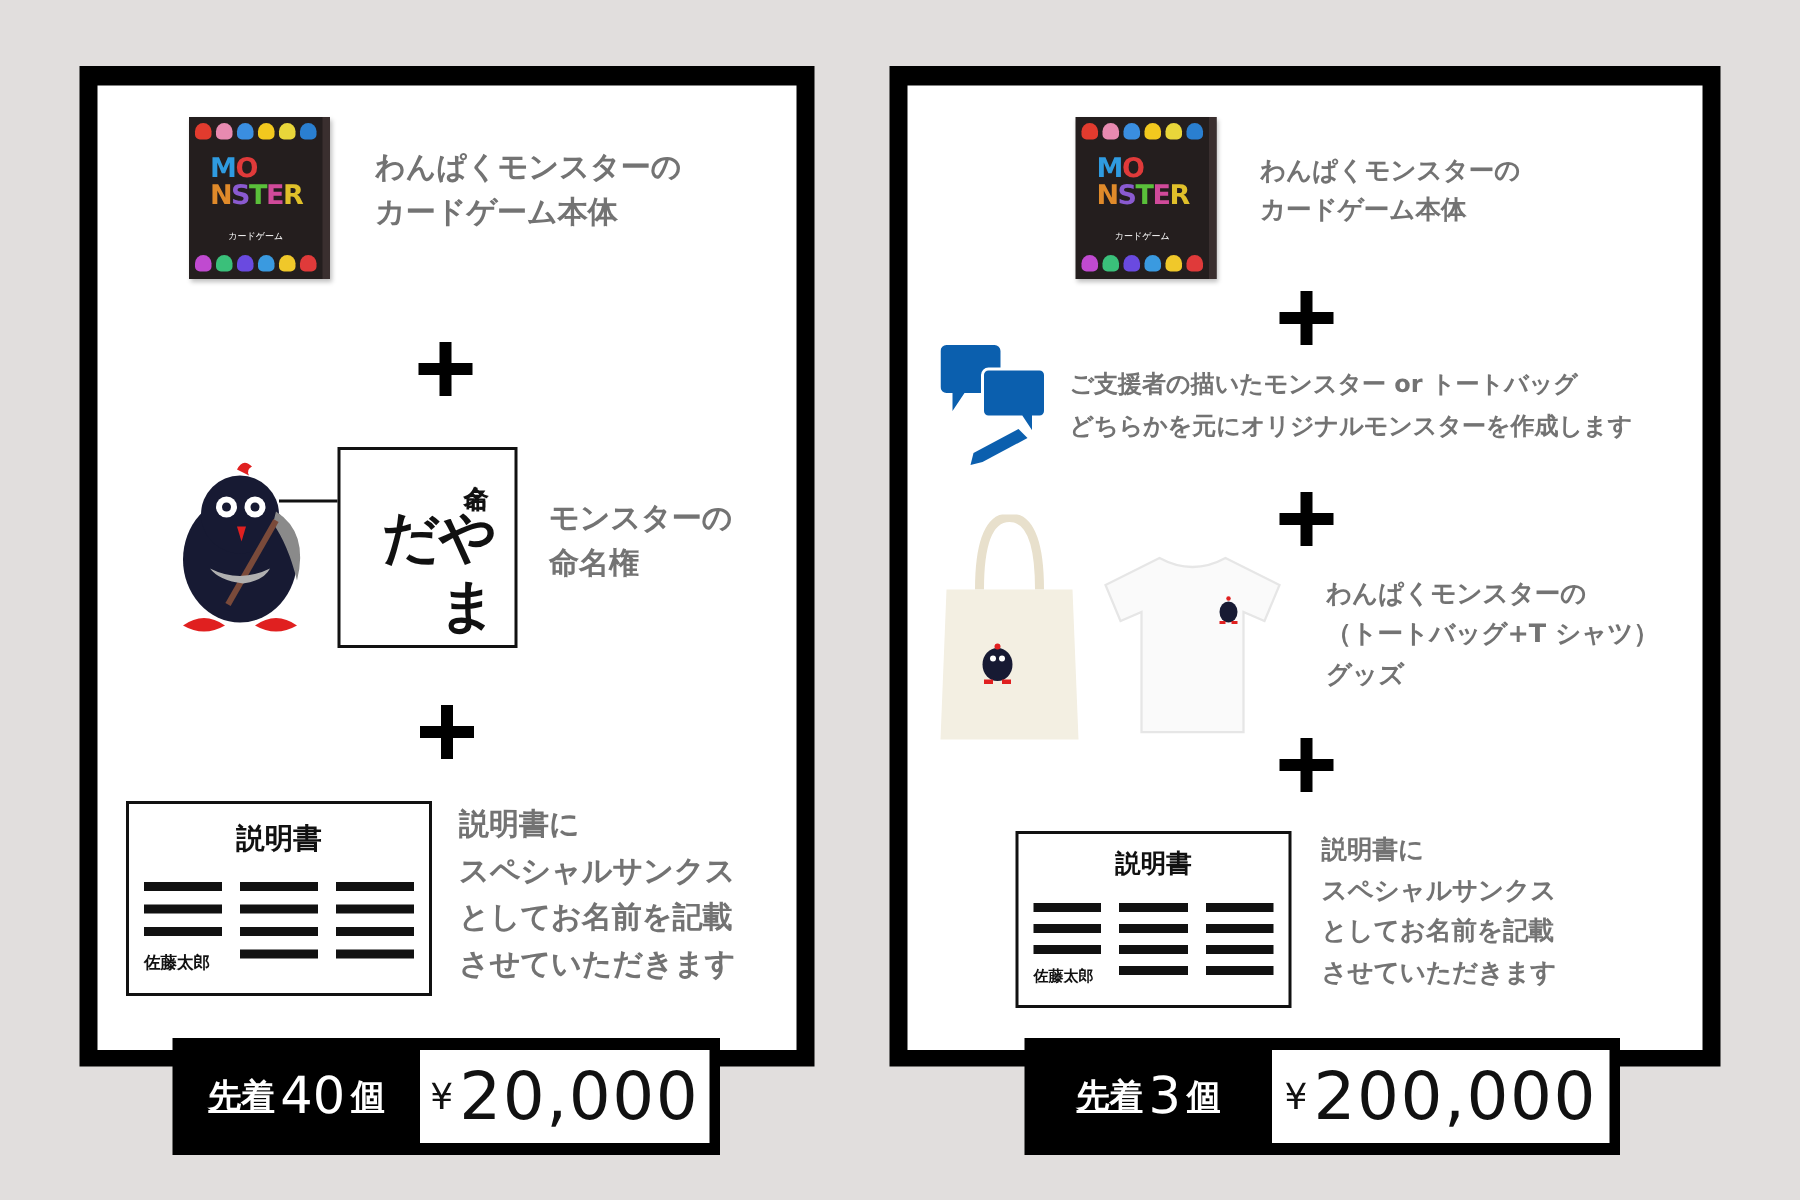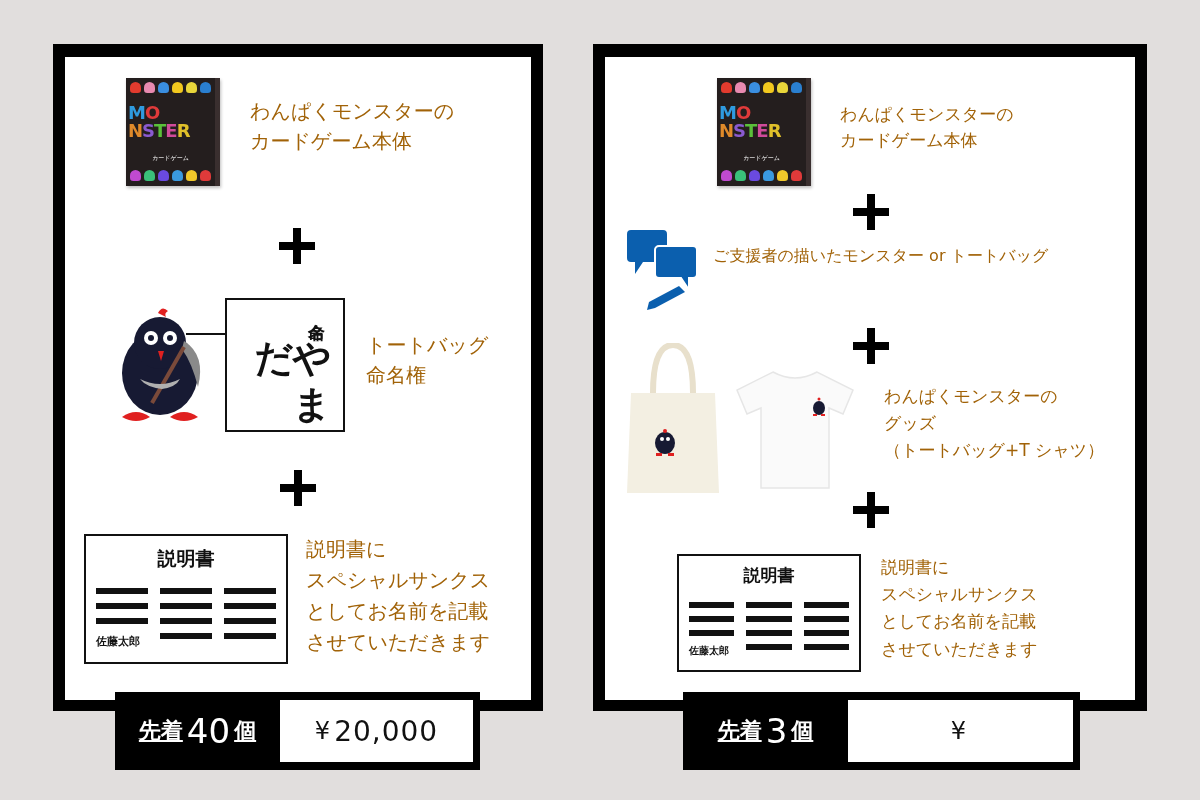--- a/index.html
+++ b/index.html
@@ -18,22 +18,22 @@
   .panel-inner {
     position: absolute;
     left: 12px; top: 13px; right: 12px; bottom: 11px;
     background: #fff;
   }
   #panel-left { left: 53px; width: 490px; }
   #panel-right { left: 593px; width: 554px; }
 
   .abs { position: absolute; }
   .blue-text {
-    color: #a16207;
-    font-weight: normal;
+    color: #737373;
+    font-weight: bold;
     line-height: 1.5;
     white-space: nowrap;
   }
   .plus {
     position: absolute;
     width: 36px; height: 36px;
   }
   .plus::before, .plus::after {
     content: ""; position: absolute; background: #000;
   }
@@ -50,21 +50,21 @@
     overflow: hidden;
   }
   .game-box .row {
     position: absolute; left: 4px; right: 4px; height: 12px;
     display: flex; justify-content: space-between;
   }
   .game-box .row span {
     width: 11px; height: 11px; border-radius: 50% 50% 30% 30%;
   }
   .game-box .logo {
-    position: absolute; left: 2px; top: 26px; width: 66px;
+    position: absolute; left: 14px; top: 26px; width: 66px;
     font-family: "DejaVu Sans", sans-serif; font-weight: bold;
     font-size: 18px; line-height: 18px; letter-spacing: -1px;
   }
   .game-box .logo b { display: inline-block; }
   .game-box .subtitle {
     position: absolute; left: 0; right: 0; top: 76px;
     text-align: center; color: #fff; font-size: 6px; line-height: 7px;
   }
 
   
@@ -122,21 +122,21 @@
   }
   .price-tag .label .kanji { font-size: 22px; text-decoration: underline; }
   .price-tag .label .num { font-size: 34px; margin: 0 4px; font-weight: normal; }
   .price-tag .price {
     position: absolute; top: 8px; bottom: 8px;
     background: #fff;
     display: flex; align-items: center; justify-content: center;
     color: #111; white-space: nowrap;
   }
   .price-tag .price .yen { font-size: 24px; margin-right: 4px; }
-  .price-tag .price .amount { font-size: 28px; letter-spacing: 1px; }
+  .price-tag .price .amount { font-size: 44px; letter-spacing: 1px; }
 
   
   .tote {
     position: absolute;
   }
   .tshirt { position: absolute; }
 </style>
 </head>
 <body>
 
@@ -188,21 +188,21 @@
   <path d="M22 74 q20 10 40 0 q-4 8 -18 10 q-16 -2 -22 -10 z" fill="#b0b0b0"></path>
   <path d="M4 112 q14 -10 28 0 q-14 8 -28 0 z" fill="#e02020"></path>
   <path d="M52 112 q14 -10 28 0 q-14 8 -28 0 z" fill="#e02020"></path>
 </svg>
 <div class="connector" style="left:186px; top:333px; width:40px;"></div>
 <div class="name-card" style="left:225px; top:298px; width:120px; height:134px;">
   <div class="small">命名</div>
   <div class="big">やまだ</div>
 </div>
 <div class="abs blue-text" style="left:366px; top:330px; font-size:20px;">
-  <div>トートバッグ</div>
+  <div>モンスターの</div>
   <div>命名権</div>
 </div>
 
 <div class="plus" style="left:280px; top:470px;"></div>
 
 <div class="manual" style="left:84px; top:534px; width:204px; height:130px;">
   <div class="title">説明書</div>
   <div class="bars">
     <i></i>
       <i></i>
@@ -272,20 +272,21 @@
 
 <div class="plus" style="left:853px; top:194px;"></div>
 
 <svg class="abs" style="left:627px; top:228px;" width="72" height="84" viewBox="0 0 72 84">
   <path d="M4 2 h32 a4 4 0 0 1 4 4 v24 a4 4 0 0 1 -4 4 h-20 l-8 12 v-12 h-4 a4 4 0 0 1 -4 -4 v-24 a4 4 0 0 1 4 -4 z" fill="#0b5fae"></path>
   <path d="M32 18 h34 a4 4 0 0 1 4 4 v24 a4 4 0 0 1 -4 4 h-4 v12 l-8 -12 h-22 a4 4 0 0 1 -4 -4 v-24 a4 4 0 0 1 4 -4 z" fill="#0b5fae" stroke="#fff" stroke-width="2"></path>
   <path d="M52 58 l6 6 l-30 16 l-8 2 l2 -8 z" fill="#0b5fae"></path>
 </svg>
 <div class="abs blue-text" style="left:713px; top:242px; font-size:16px; line-height:1.75;">
   <div>ご支援者の描いたモンスター or トートバッグ</div>
+  <div>どちらかを元にオリジナルモンスターを作成します</div>
 </div>
 
 <div class="plus" style="left:853px; top:328px;"></div>
 
 <svg class="tote" style="left:625px; top:343px;" width="96" height="155" viewBox="0 0 96 155">
   <path d="M28 50 q0 -48 20 -48 q20 0 20 48" fill="none" stroke="#e8e0cc" stroke-width="6"></path>
   <path d="M6 50 h84 l4 100 h-92 z" fill="#f3efe2"></path>
   <ellipse cx="40" cy="100" rx="10" ry="11" fill="#171a33"></ellipse>
   <circle cx="37" cy="96" r="2" fill="#fff"></circle>
     <circle cx="43" cy="96" r="2" fill="#fff"></circle>
@@ -295,22 +296,22 @@
 </svg>
 <svg class="tshirt" style="left:733px; top:368px;" width="125" height="125" viewBox="0 0 125 125">
   <path d="M40 4 q22 12 44 0 l36 18 l-10 24 l-14 -6 v80 h-68 v-80 l-14 6 l-10 -24 z" fill="#fafafa" stroke="#e6e6e6" stroke-width="1.5"></path>
   <ellipse cx="86" cy="40" rx="6" ry="7" fill="#171a33"></ellipse>
   <circle cx="86" cy="31" r="1.5" fill="#e02020"></circle>
   <rect x="80" y="46" width="4" height="2" fill="#e02020"></rect>
     <rect x="88" y="46" width="4" height="2" fill="#e02020"></rect>
 </svg>
 <div class="abs blue-text" style="left:884px; top:383px; font-size:17px; line-height:1.6;">
   <div>わんぱくモンスターの</div>
+  <div>（トートバッグ+T シャツ）</div>
   <div>グッズ</div>
-  <div>（トートバッグ+T シャツ）</div>
 </div>
 
 <div class="plus" style="left:853px; top:492px;"></div>
 
 <div class="manual" style="left:677px; top:554px; width:184px; height:118px;">
   <div class="title" style="font-size:17px; top:8px;">説明書</div>
   <div class="bars" style="top:46px; row-gap:8px;">
     <i></i>
       <i></i>
       <i></i>
@@ -334,14 +335,15 @@
 </div>
 
 <div class="price-tag" style="left:683px; width:397px;">
   <div class="label" style="width:165px;">
     <span class="kanji">先着</span>
     <span class="num">3</span>
     <span class="kanji">個</span>
   </div>
   <div class="price" style="left:165px; right:7px;">
     <span class="yen">¥</span>
+    <span class="amount">200,000</span>
   </div>
 </div>
 
 </body></html>

